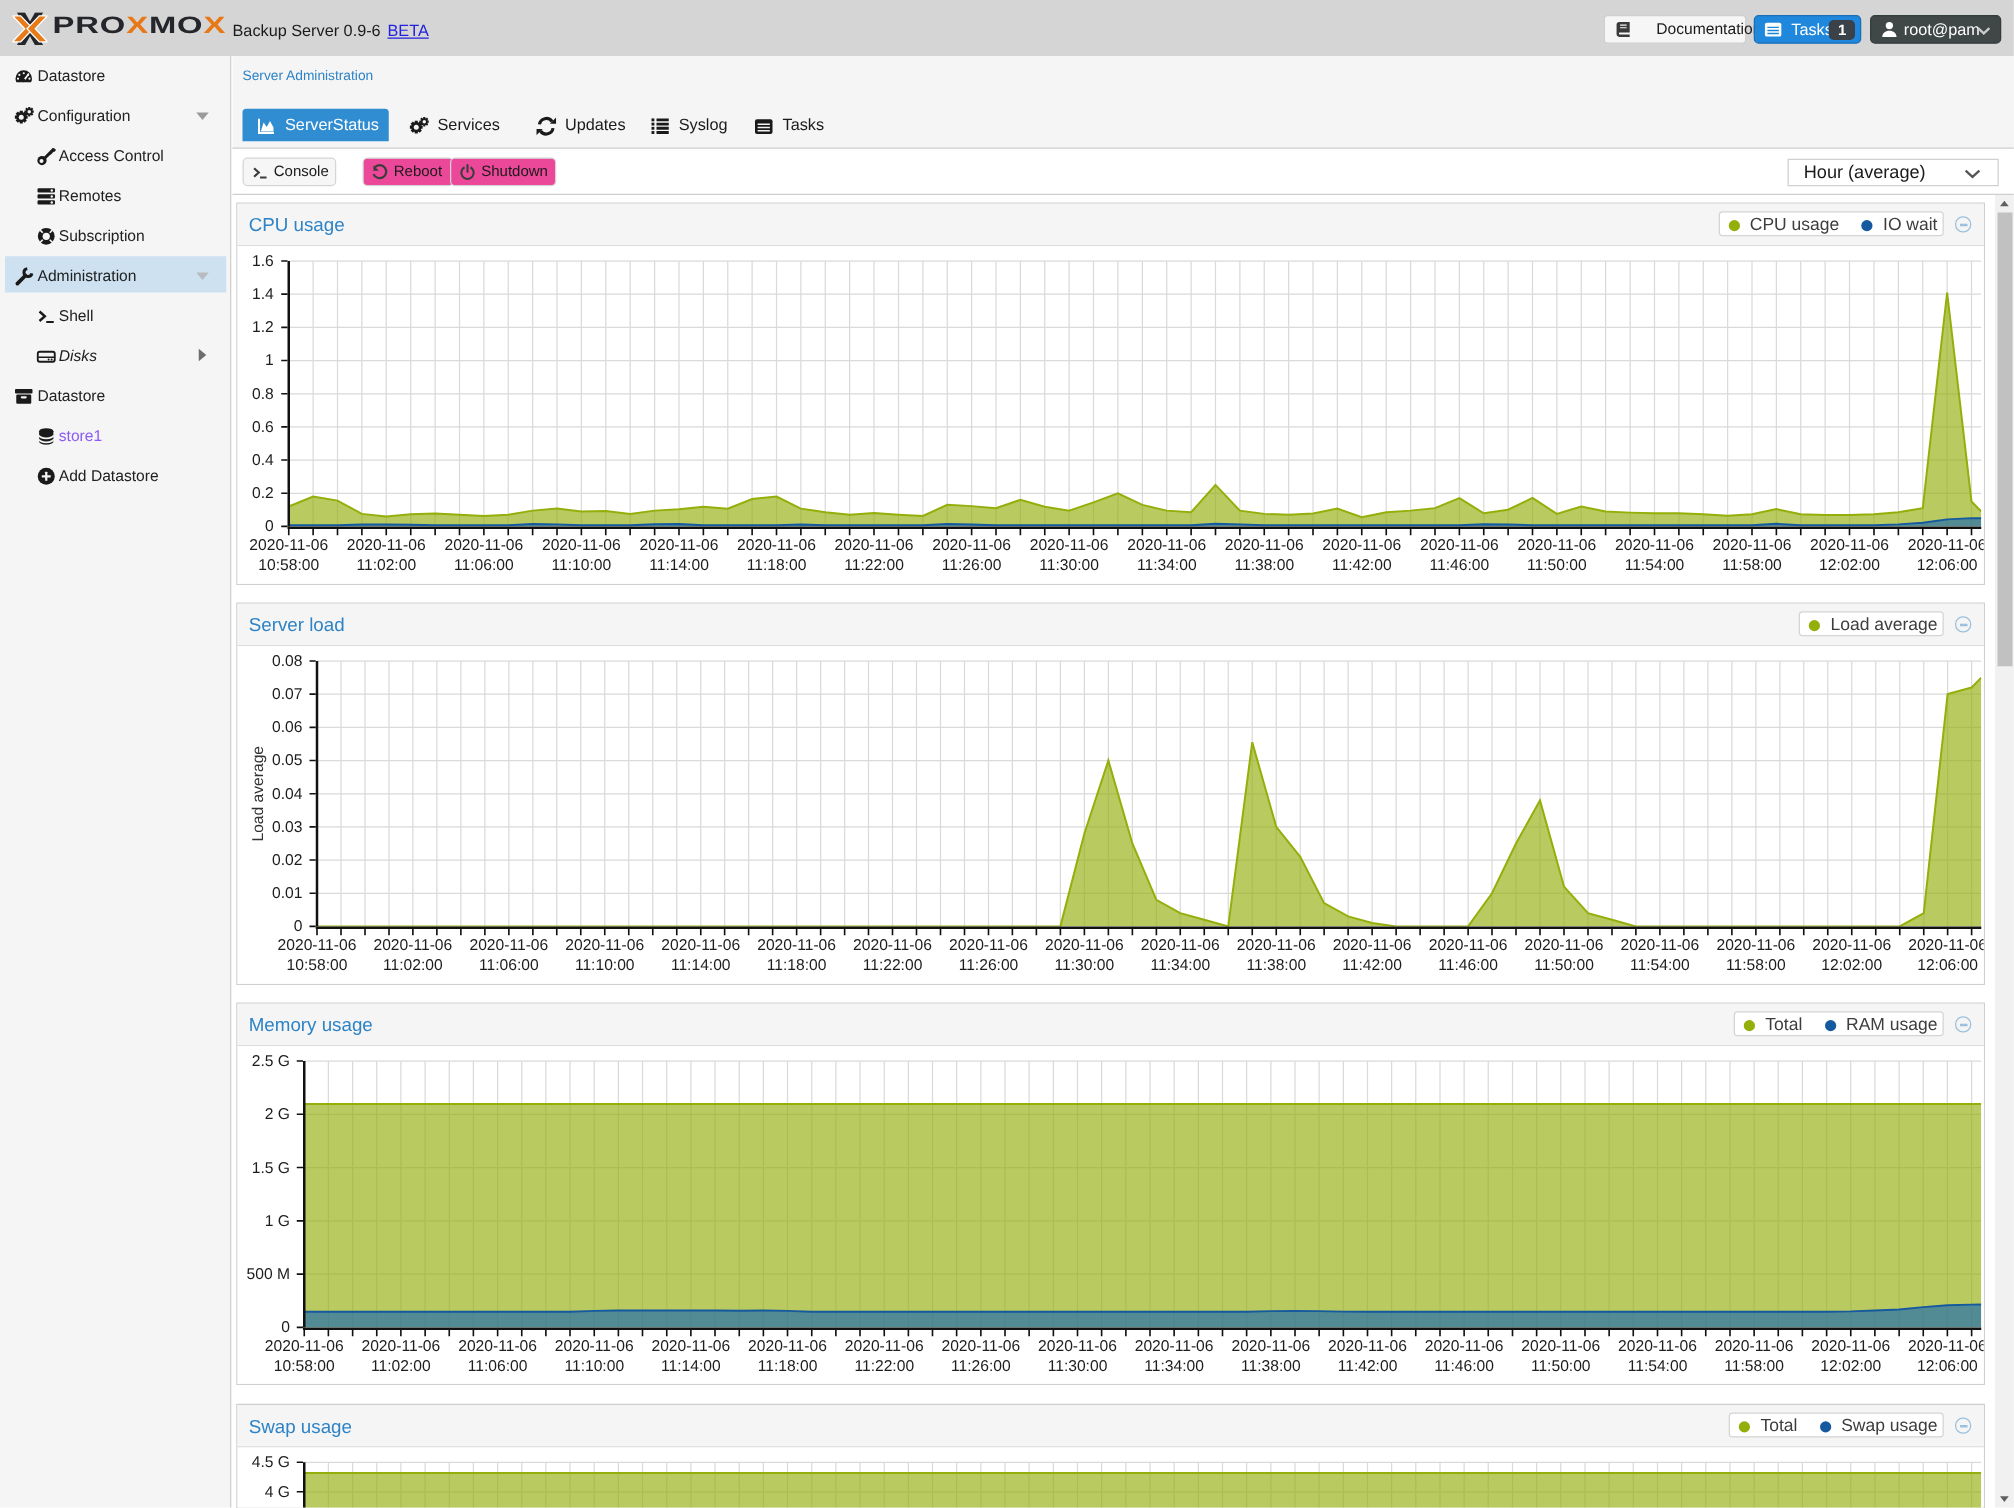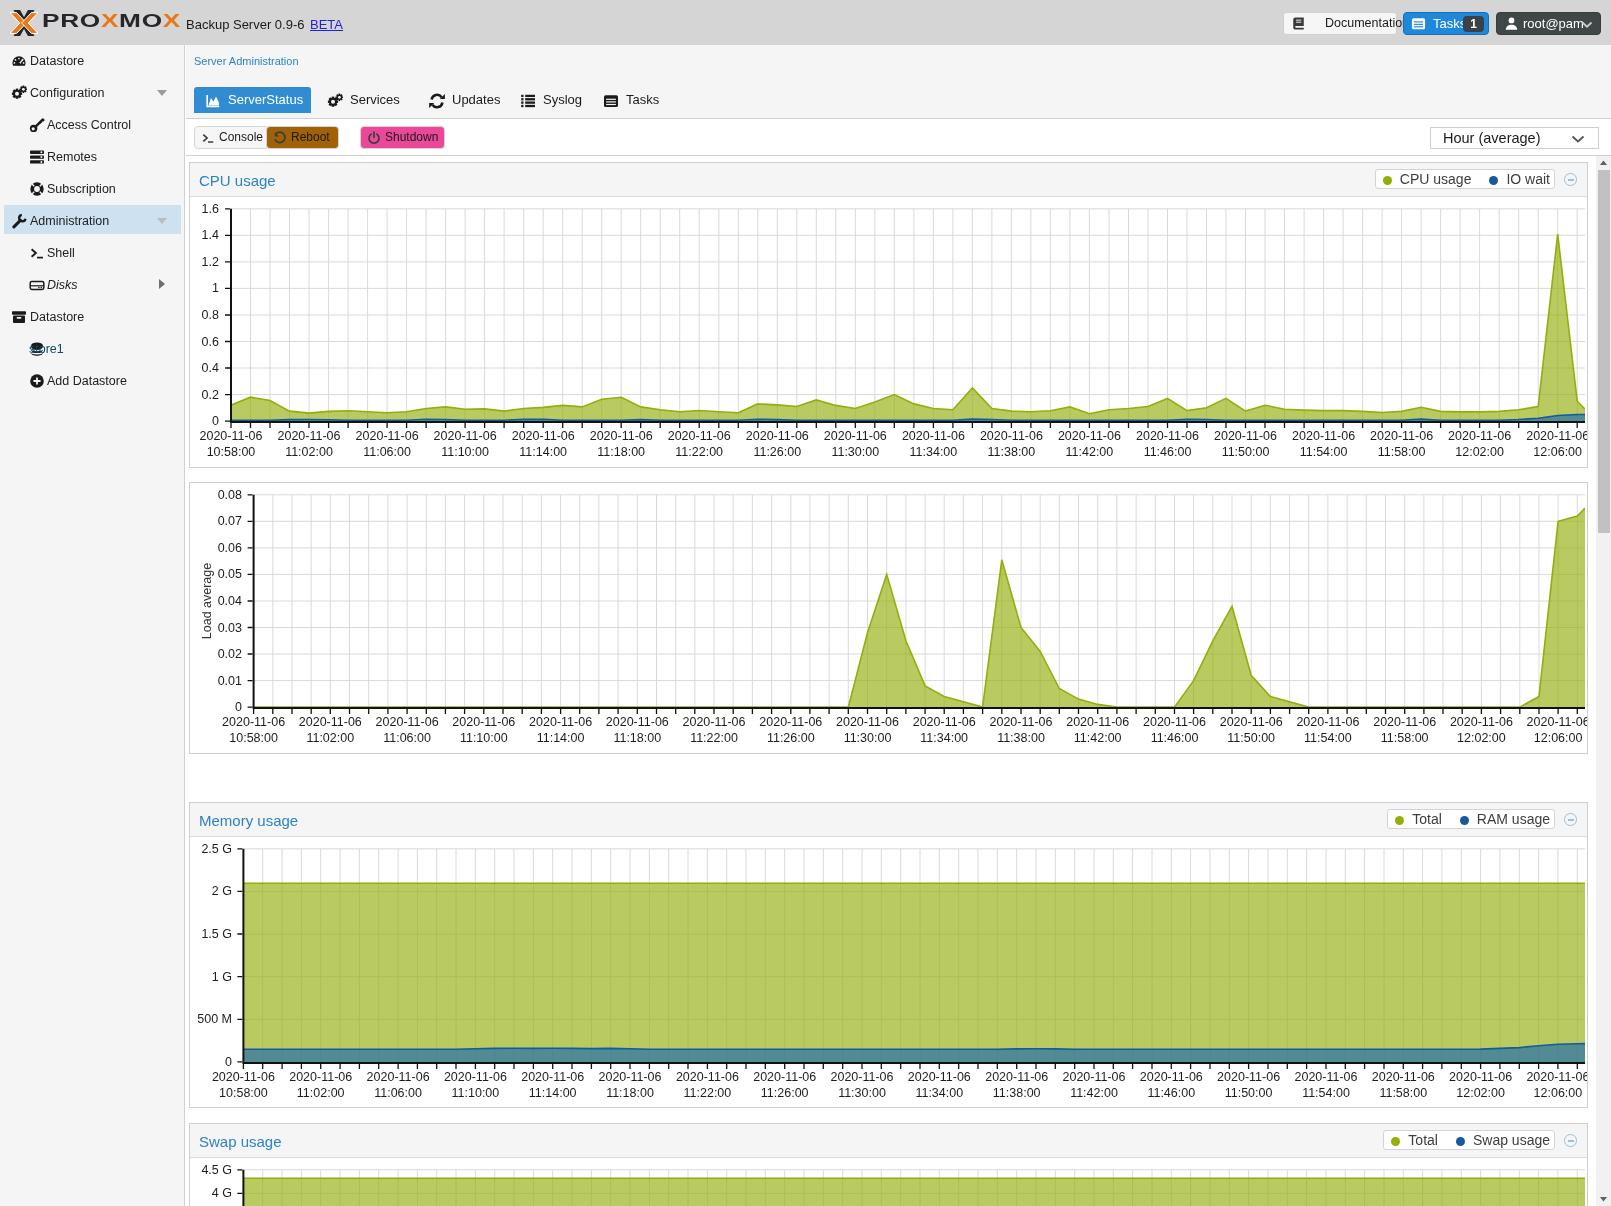--- a/index.html
+++ b/index.html
@@ -129,21 +129,21 @@
         </svg></div>
       <div style="position:absolute;left:26px;top:9px;font-size:12.5px;color:#212121;white-space:nowrap">Datastore</div>
     </div>
     <div style="position:absolute;left:4px;right:3px;top:288px;height:32px;">
       <div style="position:absolute;left:25px;top:8px;width:16px;height:16px"><svg width="16" height="16" viewBox="0 0 16 16">
           <ellipse cx="8" cy="4" rx="5.7" ry="2.5" fill="#1a1a1a"></ellipse>
           <path d="M2.3 4v8.2c0 1.38 2.55 2.5 5.7 2.5s5.7-1.12 5.7-2.5V4z" fill="#1a1a1a"></path>
           <path d="M2.3 7.1c0 1.38 2.55 2.5 5.7 2.5s5.7-1.12 5.7-2.5" stroke="#f5f5f5" stroke-width="1.4" fill="none"></path>
           <path d="M2.3 10.3c0 1.38 2.55 2.5 5.7 2.5s5.7-1.12 5.7-2.5" stroke="#f5f5f5" stroke-width="1.4" fill="none"></path>
         </svg></div>
-      <div style="position:absolute;left:25px;top:9px;font-size:12.5px;color:#0c4a6e;white-space:nowrap">store1</div>
+      <div style="position:absolute;left:43px;top:9px;font-size:12.5px;color:#8b5cf6;white-space:nowrap">store1</div>
     </div>
     <div style="position:absolute;left:4px;right:3px;top:320px;height:32px;">
       <div style="position:absolute;left:25px;top:8px;width:16px;height:16px"><svg width="16" height="16" viewBox="0 0 16 16">
           <circle cx="8" cy="8" r="6.8" fill="#1a1a1a"></circle>
           <rect x="4.4" y="7.1" width="7.2" height="1.8" rx="0.3" fill="#f5f5f5"></rect>
           <rect x="7.1" y="4.4" width="1.8" height="7.2" rx="0.3" fill="#f5f5f5"></rect>
         </svg></div>
       <div style="position:absolute;left:43px;top:9px;font-size:12.5px;color:#212121;white-space:nowrap">Add Datastore</div>
     </div>
   </div>
@@ -188,21 +188,21 @@
           <line x1="3.1" y1="6.3" x2="12.9" y2="6.3" stroke="#f5f5f5" stroke-width="1.2"></line>
           <line x1="3.1" y1="8.9" x2="12.9" y2="8.9" stroke="#f5f5f5" stroke-width="1.2"></line>
           <line x1="3.1" y1="11.5" x2="12.9" y2="11.5" stroke="#f5f5f5" stroke-width="1.2"></line>
         </svg></span>Tasks</div>
   </div>
 <div style="position:absolute;left:186px;top:120px;width:1425px;height:36px;background:#fff;border-bottom:1px solid #cfcfcf">
     <div style="position:absolute;left:8px;top:6px;width:75px;height:23px;background:#f6f6f6;border:1px solid #d5d5d5;border-radius:4px;font-size:12px;color:#1a1a1a;line-height:21px"><span style="position:absolute;left:6px;top:3.5px"><svg width="14" height="14" viewBox="0 0 16 16">
           <path d="M2.6 4.2L6.9 8l-4.3 3.8" stroke="#3c3c3c" stroke-width="1.9" fill="none"></path>
           <line x1="8" y1="12.6" x2="14" y2="12.6" stroke="#3c3c3c" stroke-width="1.7"></line>
         </svg></span><span style="margin-left:24px">Console</span></div>
-    <div style="position:absolute;left:80px;top:6px;width:73px;height:23px;background:#a16207;border:1px solid #d5d5d5;border-radius:4px;font-size:12px;color:#1a1a1a;line-height:21px"><span style="position:absolute;left:6px;top:3.5px"><svg width="14" height="14" viewBox="0 0 16 16">
+    <div style="position:absolute;left:104px;top:6px;width:73px;height:23px;background:#ec4899;border:1px solid #d5d5d5;border-radius:4px;font-size:12px;color:#1a1a1a;line-height:21px"><span style="position:absolute;left:6px;top:3.5px"><svg width="14" height="14" viewBox="0 0 16 16">
           <path d="M3.2 3.2A6 6 0 1 1 2.1 9.4" stroke="#3c3c3c" stroke-width="2" fill="none"></path>
           <path d="M2.0 1.4v4.9h4.9z" fill="#3c3c3c"></path>
         </svg></span><span style="margin-left:24px">Reboot</span></div>
     <div style="position:absolute;left:174px;top:6px;width:85px;height:23px;background:#ec4899;border:1px solid #d5d5d5;border-radius:4px;font-size:12px;color:#1a1a1a;line-height:21px"><span style="position:absolute;left:6px;top:3.5px"><svg width="14" height="14" viewBox="0 0 16 16">
           <path d="M5.3 3.2a5.7 5.7 0 1 0 5.4 0" stroke="#3c3c3c" stroke-width="1.9" fill="none"></path>
           <line x1="8" y1="1.2" x2="8" y2="7.4" stroke="#3c3c3c" stroke-width="1.9" stroke-linecap="round"></line>
         </svg></span><span style="margin-left:24px">Shutdown</span></div>
     <div style="position:absolute;left:1244px;top:7px;width:169px;height:22px;background:#fff;border:1px solid #d0d0d0;font-size:14.5px;color:#1a1a1a;line-height:20px"><span style="margin-left:12px">Hour (average)</span><svg width="14" height="9" viewBox="0 0 14 9" style="position:absolute;right:13px;top:7px">
         <path d="M1.5 1.5l5.5 5 5.5-5" stroke="#555" stroke-width="1.8" fill="none"></path>
       </svg></div>
@@ -274,20 +274,27 @@
         <text x="1211.6" y="243.4" text-anchor="middle" font-size="12.5" fill="#1d1d1d" font-family="Liberation Sans, sans-serif">2020-11-06</text>
         <text x="1211.6" y="258.9" text-anchor="middle" font-size="12.5" fill="#1d1d1d" font-family="Liberation Sans, sans-serif">11:58:00</text>
         <text x="1289.6" y="243.4" text-anchor="middle" font-size="12.5" fill="#1d1d1d" font-family="Liberation Sans, sans-serif">2020-11-06</text>
         <text x="1289.6" y="258.9" text-anchor="middle" font-size="12.5" fill="#1d1d1d" font-family="Liberation Sans, sans-serif">12:02:00</text>
         <text x="1367.7" y="243.4" text-anchor="middle" font-size="12.5" fill="#1d1d1d" font-family="Liberation Sans, sans-serif">2020-11-06</text>
         <text x="1367.7" y="258.9" text-anchor="middle" font-size="12.5" fill="#1d1d1d" font-family="Liberation Sans, sans-serif">12:06:00</text>
       </svg>
     </div>
   </div>
 <div style="position:absolute;left:189px;top:482px;width:1399px;border:1px solid #cfcfcf;background:#fff">
+    <div style="position:relative;height:34px;background:#f5f5f5;border-bottom:1px solid #dcdcdc">
+      <div style="position:absolute;left:9px;top:9px;font-size:15px;color:#2d83c6">Server load</div>
+      <div style="position:absolute;right:32px;top:6px;height:20px;line-height:20px;background:#fff;border:1px solid #d4d4d4;border-radius:3px;font-size:14px;color:#3d3d3d;padding-right:4px;white-space:nowrap"><span style="display:inline-block;width:9px;height:9px;border-radius:50%;background:#94ae0a;margin:0 8px 0 7px;"></span><span style="position:relative;top:-1px">Load average</span></div>
+      <div style="position:absolute;right:10px;top:10px;width:12.6px;height:12.6px;border:1.3px solid #9cc0dd;border-radius:50%;">
+        <div style="position:absolute;left:2.2px;right:2.2px;top:5.4px;height:1.3px;background:#9cc0dd"></div>
+      </div>
+    </div>
     <div style="position:relative;height:270px;background:#fff;overflow:hidden">
       <svg width="1397" height="270" viewBox="0 0 1397 270" style="position:absolute;left:0;top:0">
         <defs>
           <clipPath id="cload">
             <rect x="63.6" y="2.8" width="1331.4" height="221.3"></rect>
           </clipPath>
         </defs>
         <path d="M82.8 11.8V224.1M102 11.8V224.1M121.2 11.8V224.1M140.3 11.8V224.1M159.5 11.8V224.1M178.7 11.8V224.1M197.9 11.8V224.1M217.1 11.8V224.1M236.3 11.8V224.1M255.4 11.8V224.1M274.6 11.8V224.1M293.8 11.8V224.1M313 11.8V224.1M332.2 11.8V224.1M351.4 11.8V224.1M370.6 11.8V224.1M389.7 11.8V224.1M408.9 11.8V224.1M428.1 11.8V224.1M447.3 11.8V224.1M466.5 11.8V224.1M485.7 11.8V224.1M504.8 11.8V224.1M524 11.8V224.1M543.2 11.8V224.1M562.4 11.8V224.1M581.6 11.8V224.1M600.8 11.8V224.1M619.9 11.8V224.1M639.1 11.8V224.1M658.3 11.8V224.1M677.5 11.8V224.1M696.7 11.8V224.1M715.9 11.8V224.1M735.1 11.8V224.1M754.2 11.8V224.1M773.4 11.8V224.1M792.6 11.8V224.1M811.8 11.8V224.1M831 11.8V224.1M850.2 11.8V224.1M869.3 11.8V224.1M888.5 11.8V224.1M907.7 11.8V224.1M926.9 11.8V224.1M946.1 11.8V224.1M965.3 11.8V224.1M984.5 11.8V224.1M1003.6 11.8V224.1M1022.8 11.8V224.1M1042 11.8V224.1M1061.2 11.8V224.1M1080.4 11.8V224.1M1099.6 11.8V224.1M1118.7 11.8V224.1M1137.9 11.8V224.1M1157.1 11.8V224.1M1176.3 11.8V224.1M1195.5 11.8V224.1M1214.7 11.8V224.1M1233.9 11.8V224.1M1253 11.8V224.1M1272.2 11.8V224.1M1291.4 11.8V224.1M1310.6 11.8V224.1M1329.8 11.8V224.1M1349 11.8V224.1M1368.1 11.8V224.1M1387.3 11.8V224.1" stroke="#dadada" stroke-width="1" fill="none"></path>
         <path d="M63.6 197.6H1395M63.6 171H1395M63.6 144.5H1395M63.6 118H1395M63.6 91.4H1395M63.6 64.9H1395M63.6 38.3H1395M63.6 11.8H1395" stroke="#dadada" stroke-width="1" fill="none"></path>
         <polygon points="63.6,224.1 82.8,224.1 102,224.1 121.2,224.1 140.3,224.1 159.5,224.1 178.7,224.1 197.9,224.1 217.1,224.1 236.3,224.1 255.4,224.1 274.6,224.1 293.8,224.1 313,224.1 332.2,224.1 351.4,224.1 370.6,224.1 389.7,224.1 408.9,224.1 428.1,224.1 447.3,224.1 466.5,224.1 485.7,224.1 504.8,224.1 524,224.1 543.2,224.1 562.4,224.1 581.6,224.1 600.8,224.1 619.9,224.1 639.1,224.1 658.3,224.1 677.5,149.8 696.7,91.4 715.9,157.8 735.1,202.9 754.2,213.5 773.4,218.8 792.6,224.1 811.8,76.8 831,144.5 850.2,168.4 869.3,205.5 888.5,216.1 907.7,221.4 926.9,224.1 946.1,224.1 965.3,224.1 984.5,224.1 1003.6,197.6 1022.8,157.8 1042,123.3 1061.2,192.3 1080.4,213.5 1099.6,218.8 1118.7,224.1 1137.9,224.1 1157.1,224.1 1176.3,224.1 1195.5,224.1 1214.7,224.1 1233.9,224.1 1253,224.1 1272.2,224.1 1291.4,224.1 1310.6,224.1 1329.8,224.1 1349,213.5 1368.1,38.3 1387.3,33 1395,25.1 1395,224.1 63.6,224.1" fill="rgba(148,174,10,0.65)" clip-path="url(#cload)"></polygon>

